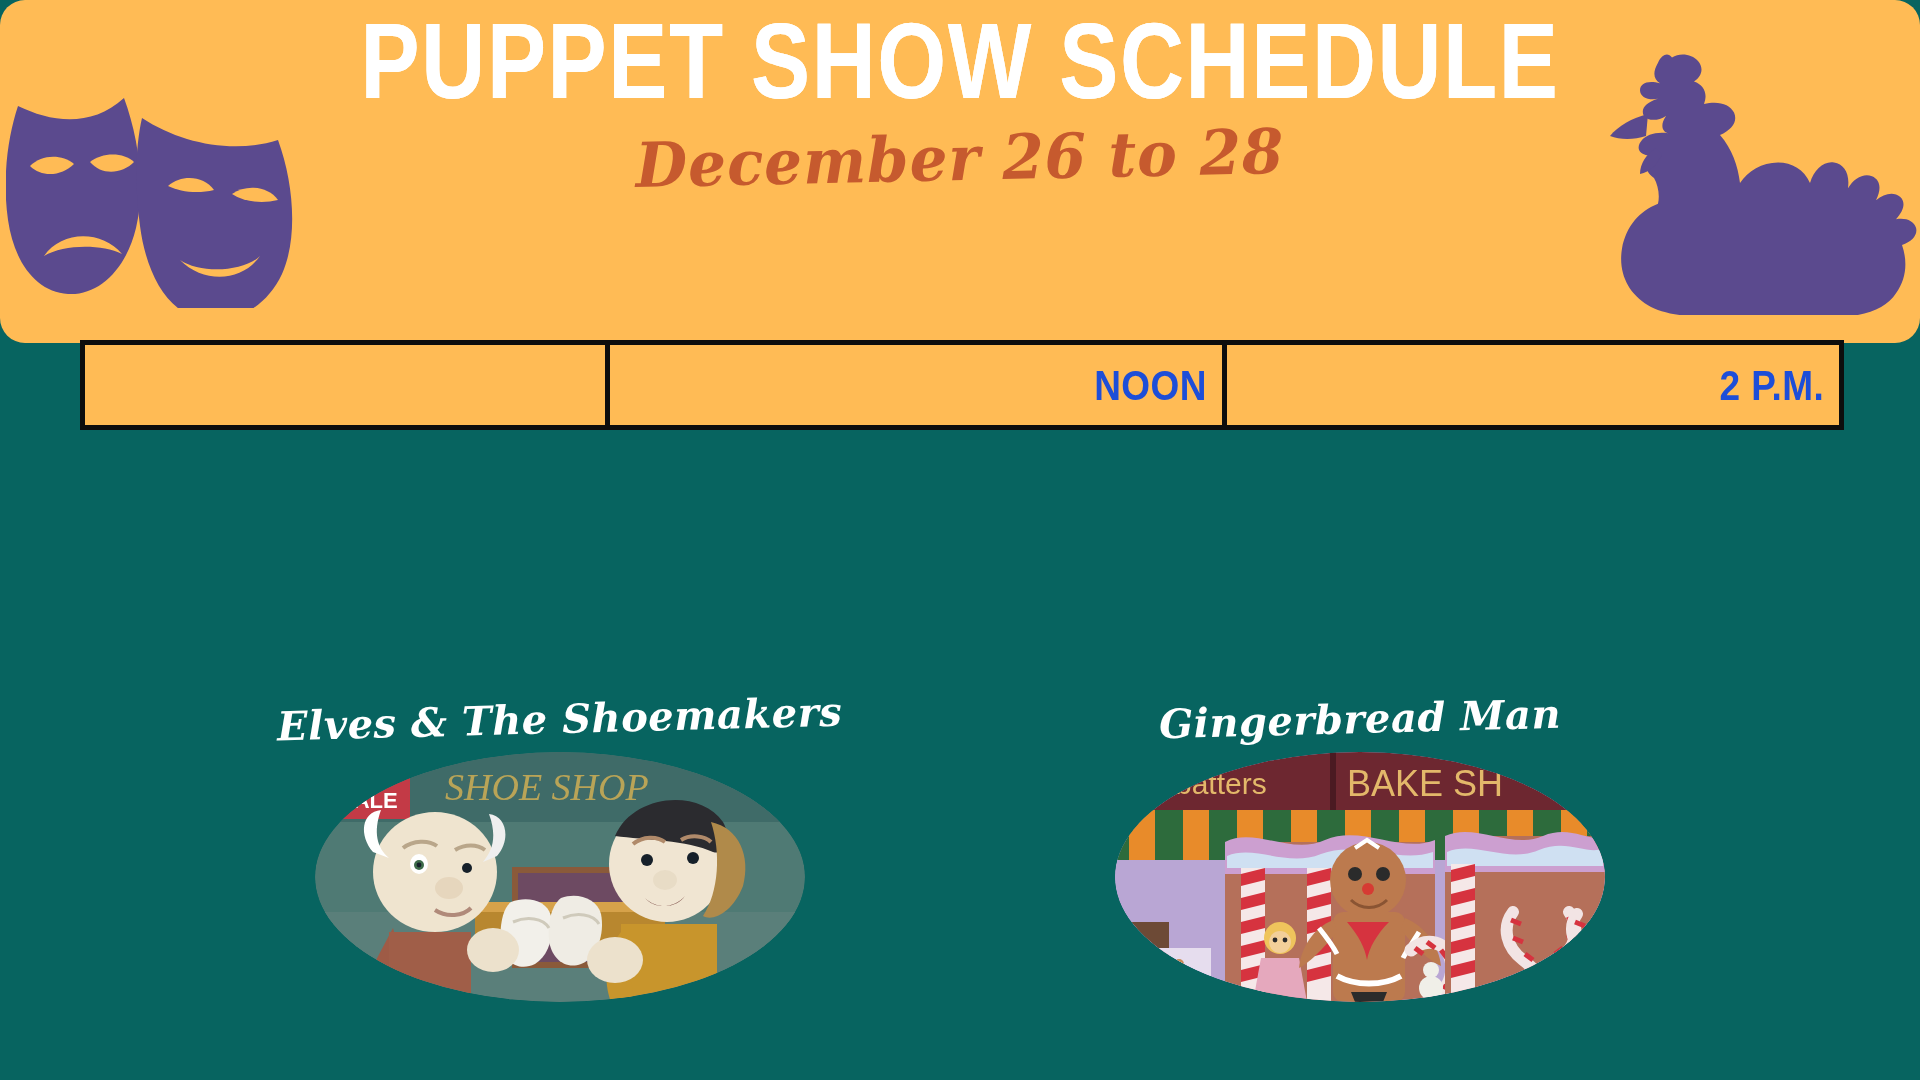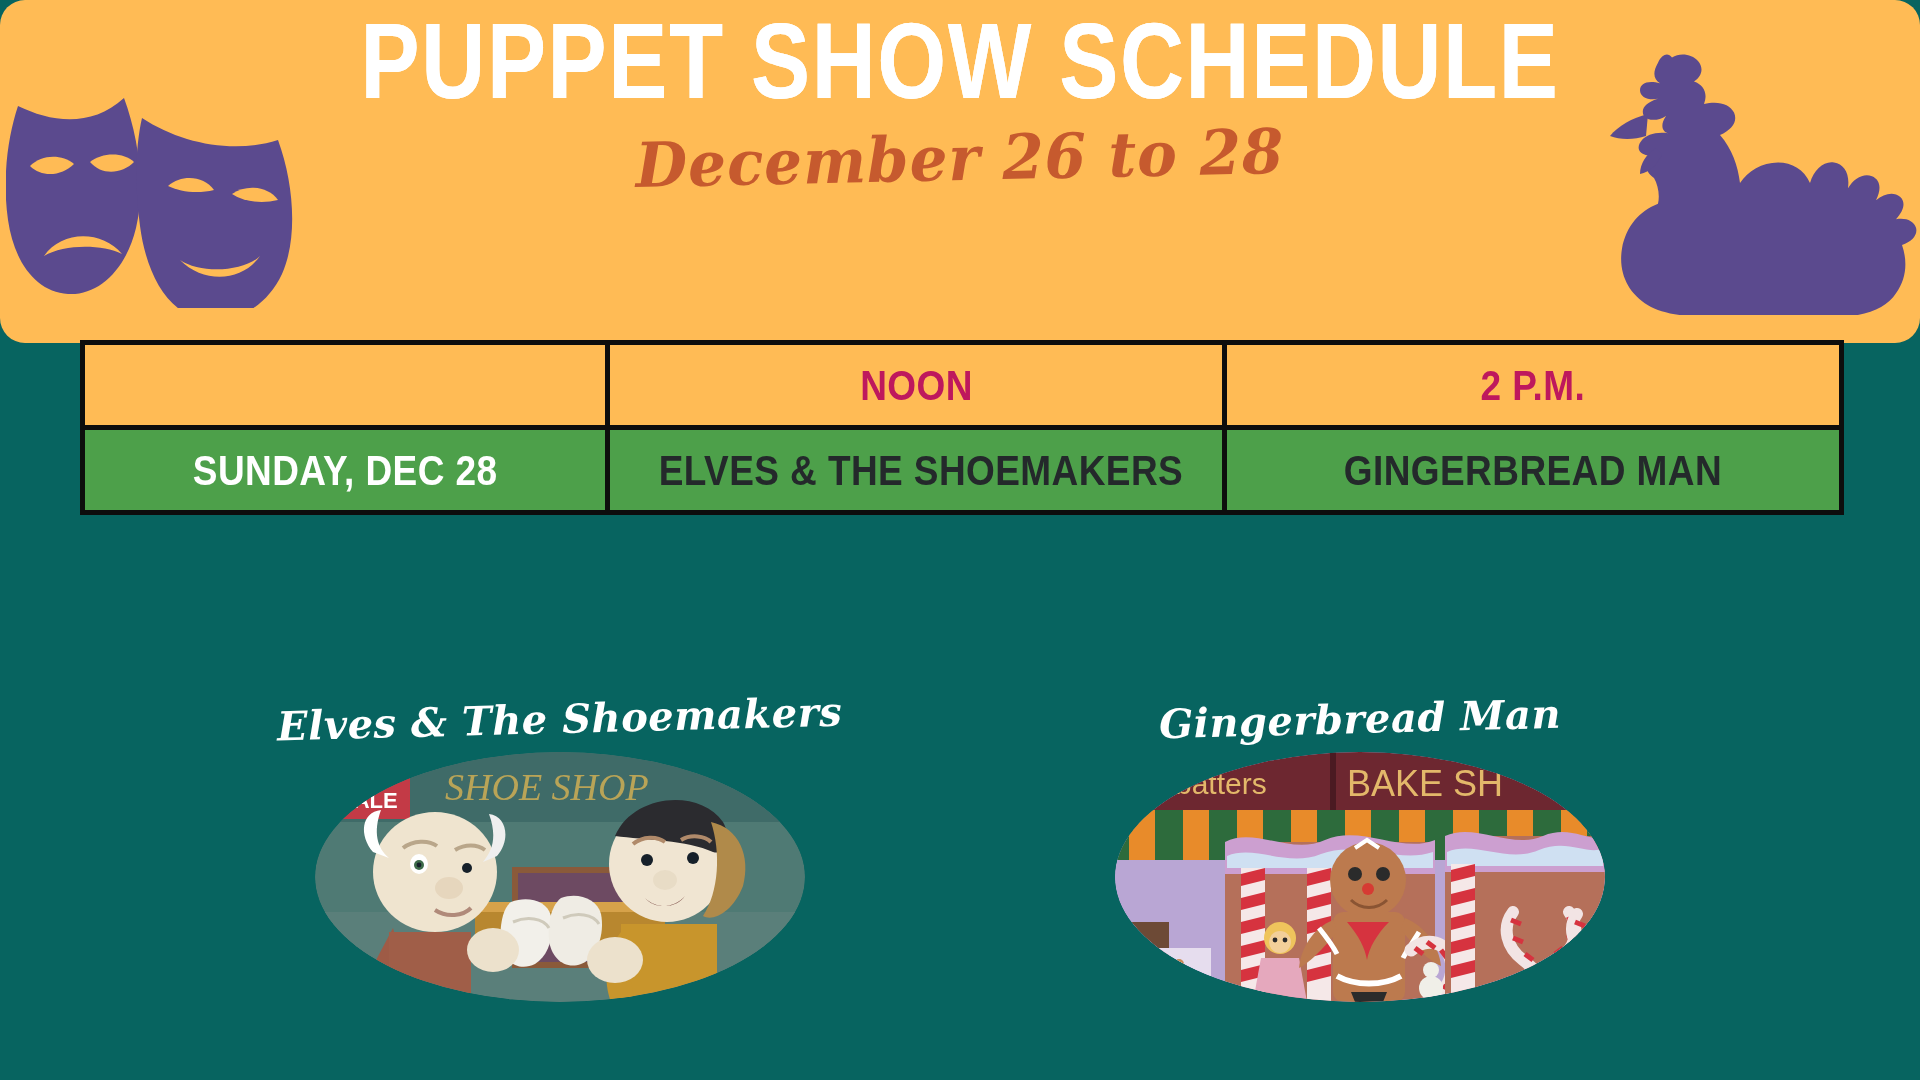--- a/index.html
+++ b/index.html
@@ -81,21 +81,21 @@
     font-weight:bold;
     font-size:43px;
     letter-spacing:0.5px;
     padding:0 6px;
     white-space:nowrap;
   }
   .cell-text { display:inline-block; transform:scaleX(0.86); transform-origin:center; }
   .col-day  { width:525px; }
   .col-slot { width:617px; }
 
-  .row-header td { background:#ffbb55; color:#be185d; }
+  .row-header td { background:#ffbb55; color:#1d4ed8;text-align:right; }
   .row-fri td { background:#7cb4dd; }
   .row-sat td { background:#c99b5f; }
   .row-sun td { background:#4da04a; }
 
   .day-label { color:#ffffff; }
   .show-label { color:#24292b; }
 
   
   .shows-row {
     position:absolute;
@@ -192,31 +192,20 @@
       <td>
         <span class="cell-text">NOON</span>
       </td>
       <td>
         <span class="cell-text">2 P.M.</span>
       </td>
     </tr>
 
 
 
-    <tr class="row-sun">
-      <td class="day-label">
-        <span class="cell-text">SUNDAY, DEC 28</span>
-      </td>
-      <td class="show-label">
-        <span class="cell-text">ELVES &amp; THE SHOEMAKERS</span>
-      </td>
-      <td class="show-label">
-        <span class="cell-text">GINGERBREAD MAN</span>
-      </td>
-    </tr>
   </tbody>
 </table>
 
 <div class="shows-row">
 
   <div class="show-card">
     <div class="show-caption">Elves &amp; The Shoemakers</div>
     <div class="photo-ellipse">
       <svg viewBox="0 0 490 250" xmlns="http://www.w3.org/2000/svg">
         <defs>

